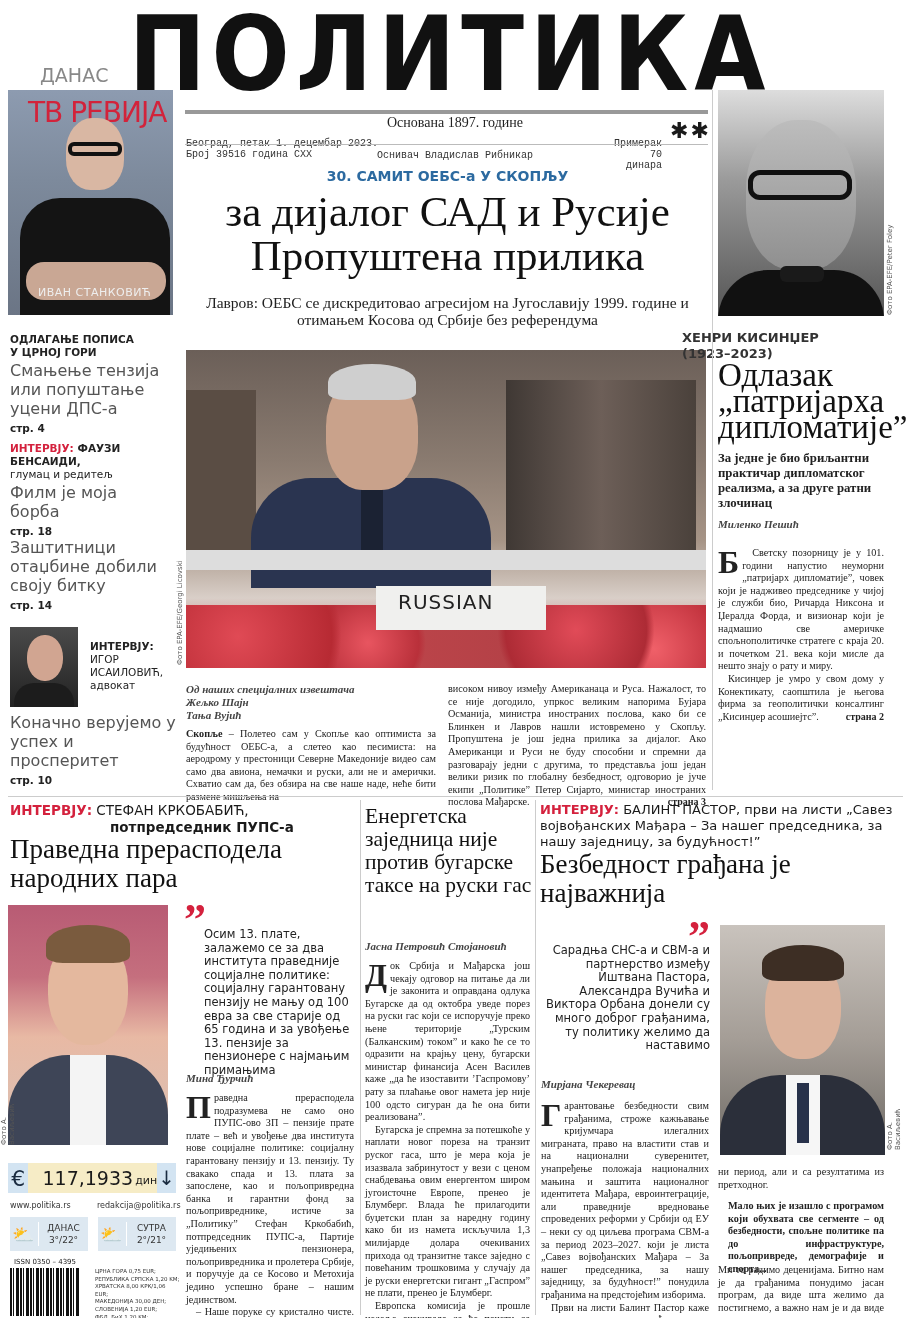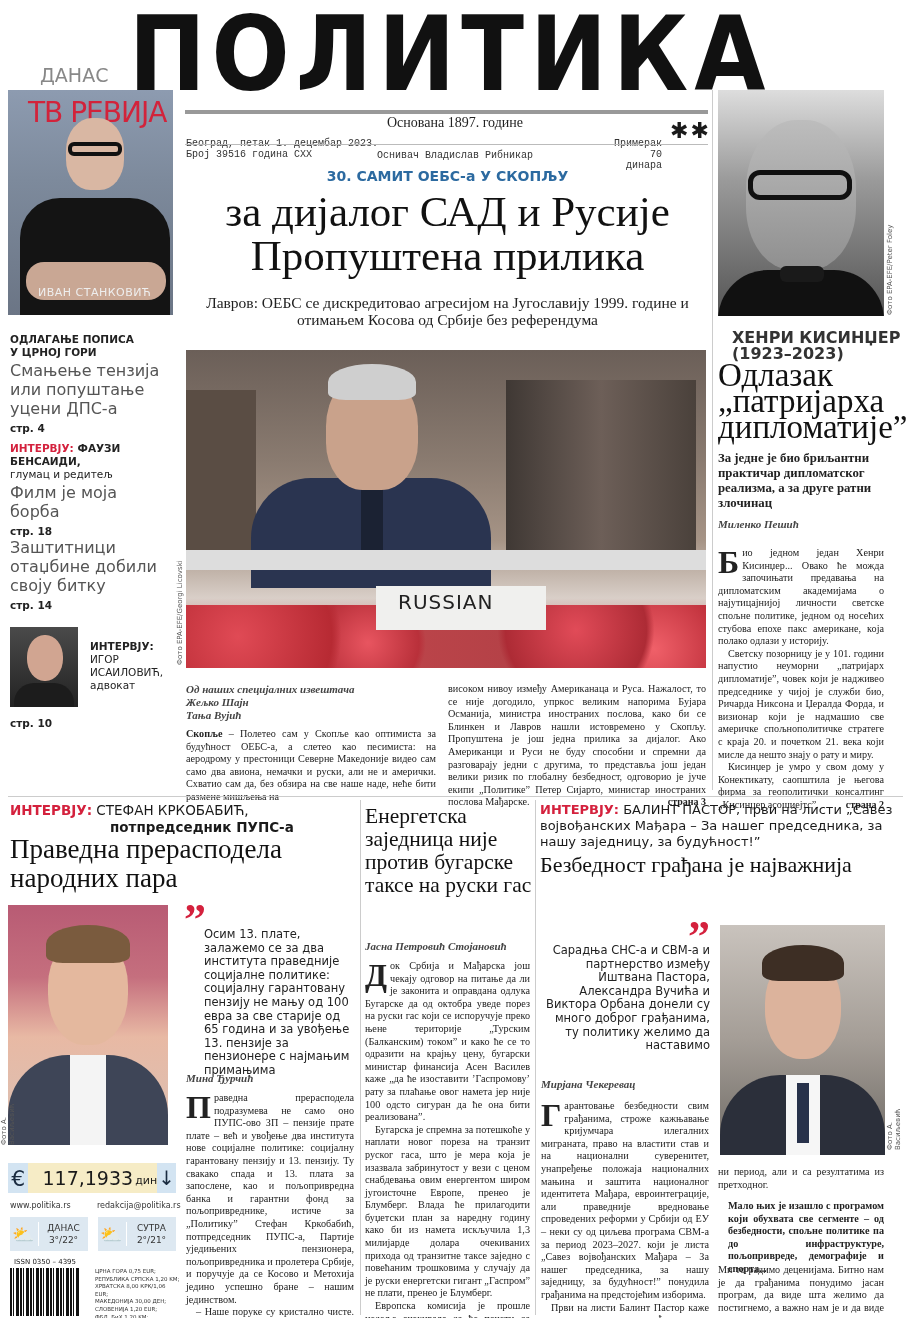--- a/index.html
+++ b/index.html
@@ -55,39 +55,39 @@
   .body-text b { font-weight:bold; }
   .page-ref-r { font-family:"Liberation Serif",serif; font-weight:bold; font-size:10px; }
   .dropcap { float:left; font-family:"Liberation Serif",serif; font-size:32px; line-height:26px; margin:2px 3px 0 0; font-weight:bold; }
 
   
   #kiss-photo { left: 718px; top: 90px; width: 166px; height: 226px; background: linear-gradient(180deg,#ddd 0%,#9a9a9a 40%,#555 100%); overflow:hidden; }
   #kiss-photo .face { position:absolute; left:28px; top:30px; width:110px; height:150px; border-radius:46% 46% 42% 42%; background:linear-gradient(180deg,#bdbdbd,#8f8f8f); }
   #kiss-photo .glasses { position:absolute; left:30px; top:80px; width:104px; height:30px; border:5px solid #111; border-radius:12px; }
   #kiss-photo .suit { position:absolute; left:0; top:180px; width:166px; height:50px; background:#111; border-radius:50px 50px 0 0; }
   #kiss-photo .tie { position:absolute; left:62px; top:176px; width:44px; height:16px; background:#1a1a1a; border-radius:6px; }
-  #kiss-kicker { left: 732px; top: 330px; font-family:"DejaVu Sans",sans-serif; font-weight:bold; font-size:16px; line-height:16px; color:#333; }
+  #kiss-kicker { left: 682px; top: 330px; font-family:"DejaVu Sans",sans-serif; font-weight:bold; font-size:13px; line-height:16px; color:#333; }
   #kiss-title { left: 718px; top: 362px; width: 190px; font-family:"Liberation Serif",serif; font-size: 33px; line-height: 26px; color:#111; }
   #kiss-sub { left: 718px; top: 451px; width: 185px; font-family:"Liberation Serif",serif; font-weight:bold; font-size: 12.8px; line-height: 15px; color:#222; }
 
   
   #pupr-kicker { left: 10px; top: 802px; font-family:"DejaVu Sans",sans-serif; font-size:13.5px; line-height:17px; }
   #pupr-title { left: 10px; top: 835px; width: 350px; font-family:"Liberation Serif",serif; font-size: 27px; line-height: 29px; color:#111; }
   #stefan-photo { left: 8px; top: 905px; width: 160px; height: 240px; background: linear-gradient(180deg,#b85b74 0%,#c56f7e 30%,#e8b9a4 55%,#d9c1b5 100%); overflow:hidden; }
   #stefan-photo .face { position:absolute; left:40px; top:30px; width:80px; height:110px; border-radius:46%; background:#e4b89e; }
   #stefan-photo .hair { position:absolute; left:38px; top:20px; width:84px; height:38px; border-radius:50% 50% 20% 20%; background:#7a5b3e; }
   #stefan-photo .suit { position:absolute; left:0; top:150px; width:160px; height:100px; background:#3e4557; border-radius:60px 60px 0 0; }
   #stefan-photo .shirt { position:absolute; left:62px; top:150px; width:36px; height:90px; background:#f4f4f4; }
   .quote-mark { font-family:"Liberation Serif",serif; font-weight:bold; font-size:44px; line-height:30px; color:#d4213d; }
   .quote-text { font-family:"DejaVu Sans",sans-serif; font-size:11.5px; line-height:13.6px; color:#222; }
 
   #energy-title { left: 365px; top: 805px; width: 170px; font-family:"Liberation Serif",serif; font-size: 21.5px; line-height: 23px; color:#111; }
 
   #pastor-kicker { left: 540px; top: 802px; width: 370px; font-family:"DejaVu Sans",sans-serif; font-size:13px; line-height:16px; }
-  #pastor-title { left: 540px; top: 850px; width: 370px; font-family:"Liberation Serif",serif; font-size: 22px; line-height: 29px; color:#111; }
+  #pastor-title { left: 540px; top: 850px; width: 370px; font-family:"Liberation Serif",serif; font-size: 27px; line-height: 29px; color:#111; }
   #pastor-photo { left: 720px; top: 925px; width: 165px; height: 230px; background: linear-gradient(180deg,#c9c3bd 0%,#a49d96 50%,#6d6964 100%); overflow:hidden; }
   #pastor-photo .face { position:absolute; left:45px; top:30px; width:76px; height:104px; border-radius:46%; background:#dcb39c; }
   #pastor-photo .hair { position:absolute; left:42px; top:20px; width:82px; height:36px; border-radius:50% 50% 20% 20%; background:#3d2e24; }
   #pastor-photo .suit { position:absolute; left:0; top:150px; width:165px; height:90px; background:#2b2f3a; border-radius:60px 60px 0 0; }
   #pastor-photo .shirt { position:absolute; left:66px; top:150px; width:34px; height:80px; background:#f6f6f6; }
   #pastor-photo .tie { position:absolute; left:77px; top:158px; width:12px; height:60px; background:#28324b; }
 
   
   #currency { left: 8px; top: 1163px; width: 168px; height: 30px; display:flex; align-items:stretch; }
   #currency .cur-icon { width: 26px; background:#d3e4f2; font-size:22px; display:flex; align-items:center; justify-content:center; font-family:"DejaVu Sans",sans-serif; color:#1a2b40; }
@@ -151,20 +151,21 @@
 <div class="abs" id="igor-photo">
   <div class="face"></div>
   <div class="suit"></div>
 </div>
 <div class="abs" style="left:90px;top:640px;width:90px;">
   <div class="kicker red">ИНТЕРВЈУ:</div>
   <div class="kicker" style="font-weight:normal;">ИГОР ИСАИЛОВИЋ,</div>
   <div class="kicker" style="font-weight:normal;">адвокат</div>
 </div>
 <div class="abs" style="left:10px;top:713px;width:170px;">
+  <div class="side-head">Коначно верујемо у успех и просперитет</div>
   <div class="page-ref" style="margin-top:4px;">стр. 10</div>
 </div>
 
 <div class="abs" id="lead-kicker">30. САМИТ ОЕБС-а У СКОПЉУ</div>
 <div class="abs" id="lead-title">
   <div>за дијалог САД и Русије</div>
   <div>Пропуштена прилика</div>
 </div>
 <div class="abs" id="lead-sub">Лавров: ОЕБС се дискредитовао агресијом на Југославију 1999. године и отимањем Косова од Србије без референдума</div>
 <div class="abs" id="lead-photo">
@@ -195,21 +196,21 @@
   <div class="suit"></div>
   <div class="tie"></div>
 </div>
 <div class="abs credit-vert" style="left:886px;top:220px;height:95px;">Фото EPA-EFE/Peter Foley</div>
 <div class="abs" id="kiss-kicker" style="white-space:pre-line;">ХЕНРИ КИСИНЏЕР
 (1923–2023)</div>
 <div class="abs" id="kiss-title">Одлазак „патријарха дипломатије”</div>
 <div class="abs" id="kiss-sub">За једне је био бриљантни практичар дипломатског реализма, а за друге ратни злочинац</div>
 <div class="abs byline-it" style="left:718px;top:518px;">Миленко Пешић</div>
 <div class="abs body-text" style="left:718px;top:547px;width:166px;">
-  <span class="dropcap">Б</span><span>ио једном један Хенри Кисинџер... Овако ће можда започињати предавања на дипломатским академијама о најутицајнијој личности светске спољне политике, једном од носећих стубова епохе пакс американе, која полако одлази у историју.</span>
+  <span class="dropcap">Б</span>
   <div style="text-indent:10px;">Светску позорницу је у 101. години напустио неуморни „патријарх дипломатије”, човек који је надживео председнике у чијој је служби био, Ричарда Никсона и Џералда Форда, и визионар који је надмашио све америчке спољнополитичке стратеге с краја 20. и почетком 21. века који мисле да нешто знају о рату и миру.</div>
   <div style="text-indent:10px;"><span>Кисинџер је умро у свом дому у Конектикату, саопштила је његова фирма за геополитички консалтинг „Кисинџер асошиејтс”.</span> <span class="page-ref-r" style="float:right;">страна 2</span></div>
 </div>
 
 <div class="abs hrule" style="left:8px;top:796px;width:895px;"></div>
 <div class="abs vrule" style="left:712px;top:90px;height:700px;"></div>
 
 <div class="abs" id="pupr-kicker">
   <span class="red" style="font-weight:bold;">ИНТЕРВЈУ:</span>
   <span>СТЕФАН КРКОБАБИЋ,</span>

